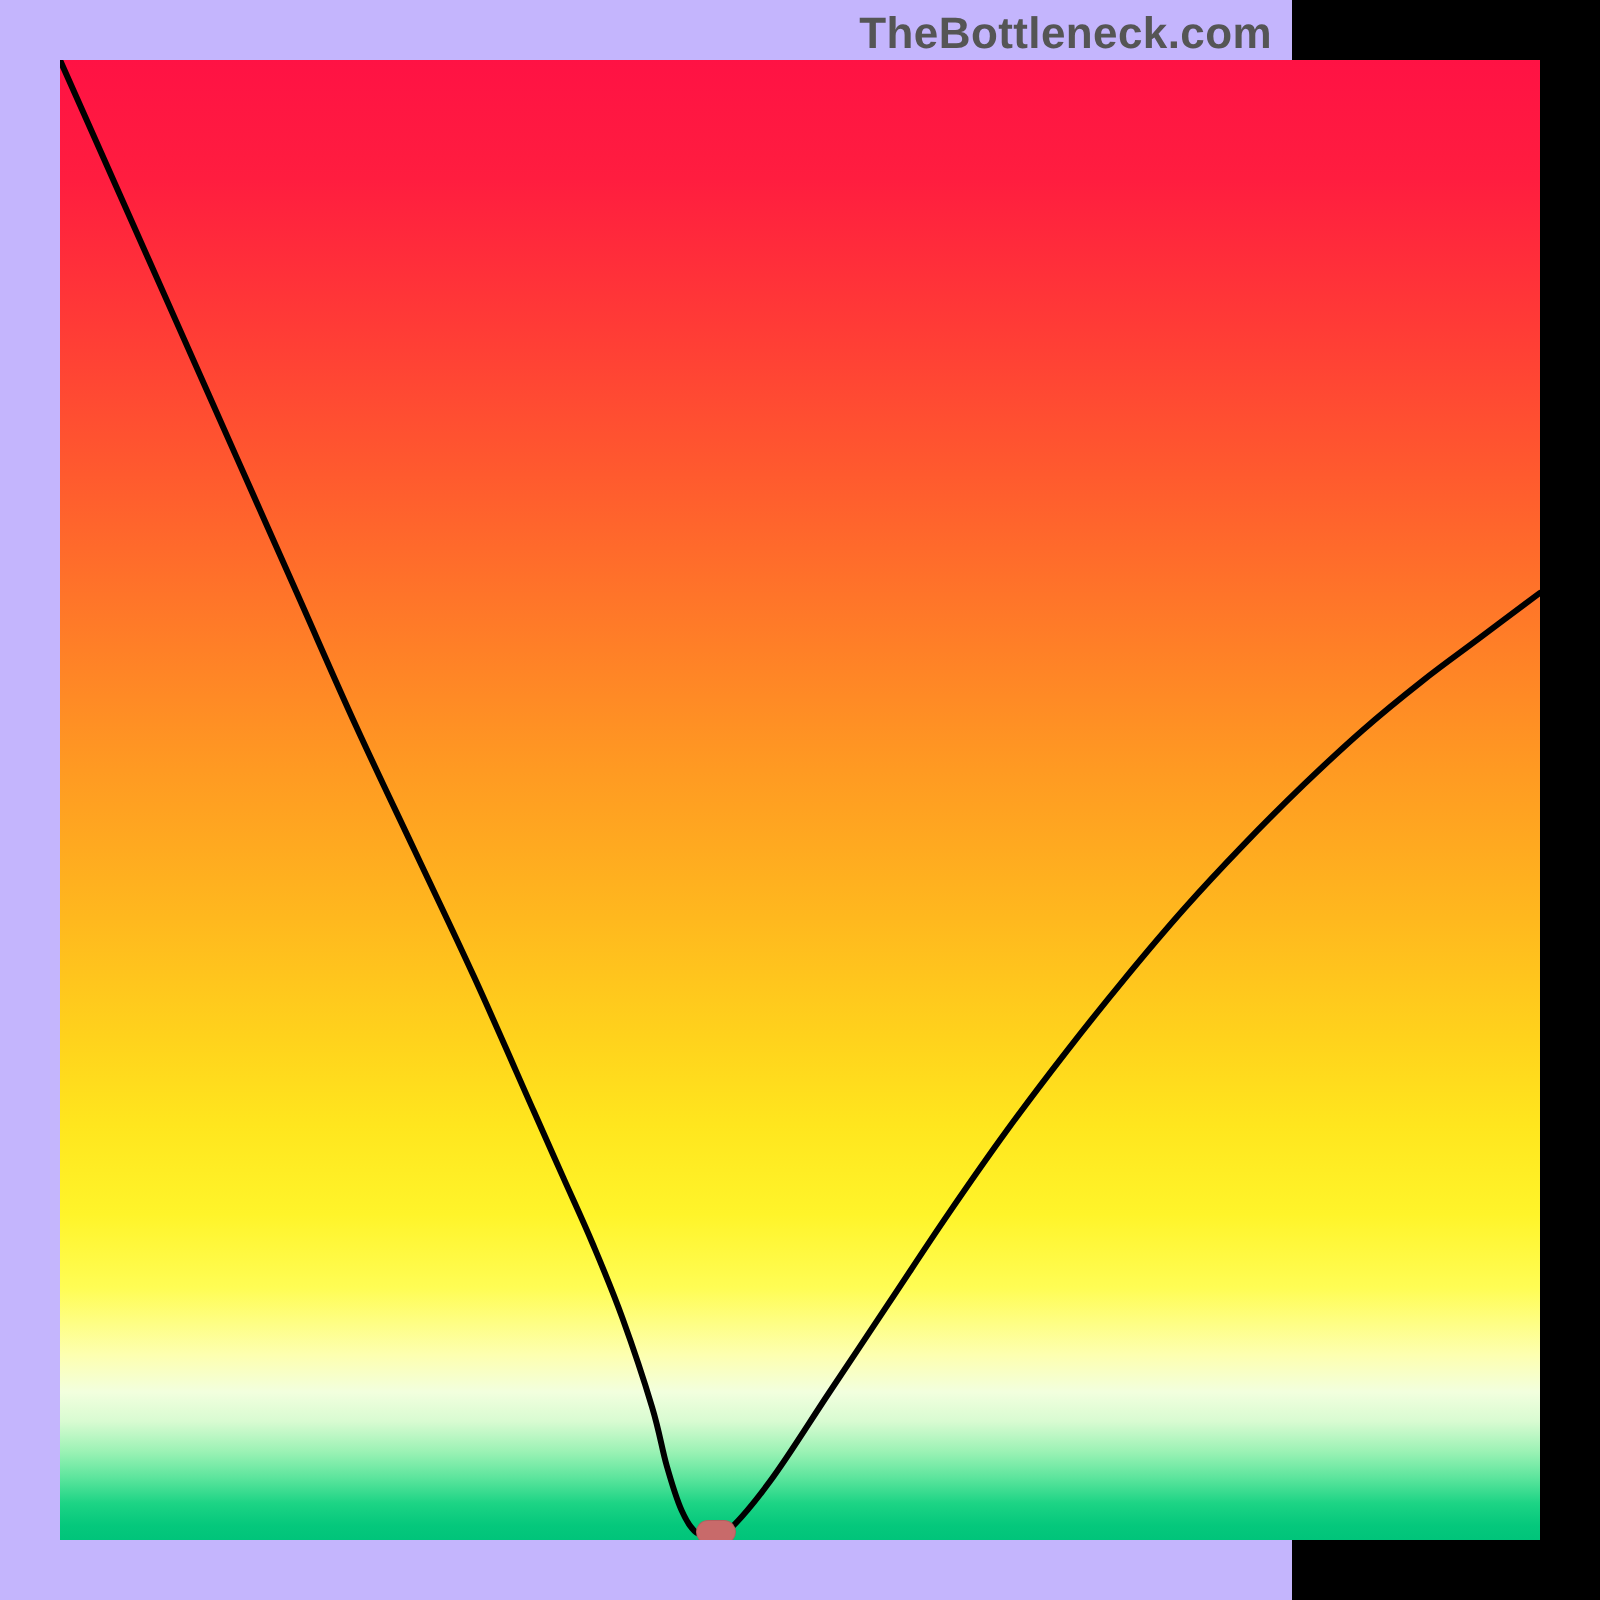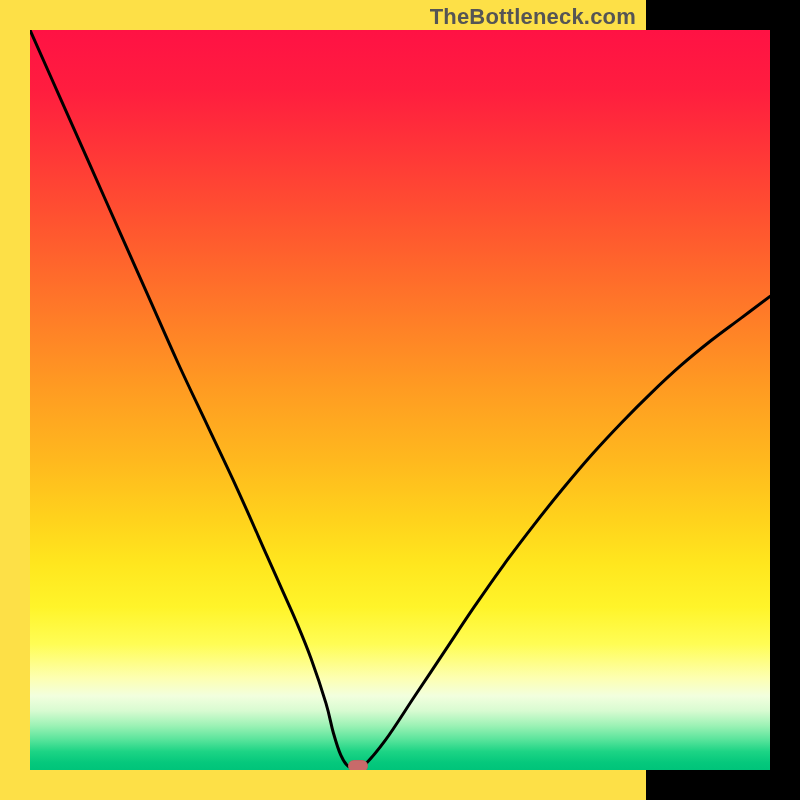--- a/index.html
+++ b/index.html
@@ -8,21 +8,21 @@
     width: 800px;
     height: 800px;
     background: #000;
     overflow: hidden;
     font-family: Arial, Helvetica, sans-serif;
   }
   .stage {
     position: relative;
     width: 646px;
     height: 800px;
-    background: #fde047;
+    background: #c4b5fd;
   }
   .watermark {
     position: absolute;
     top: 4px;
     right: 10px;
     color: #555;
     font-size: 22px;
     font-weight: 600;
     letter-spacing: 0.2px;
     z-index: 10;

